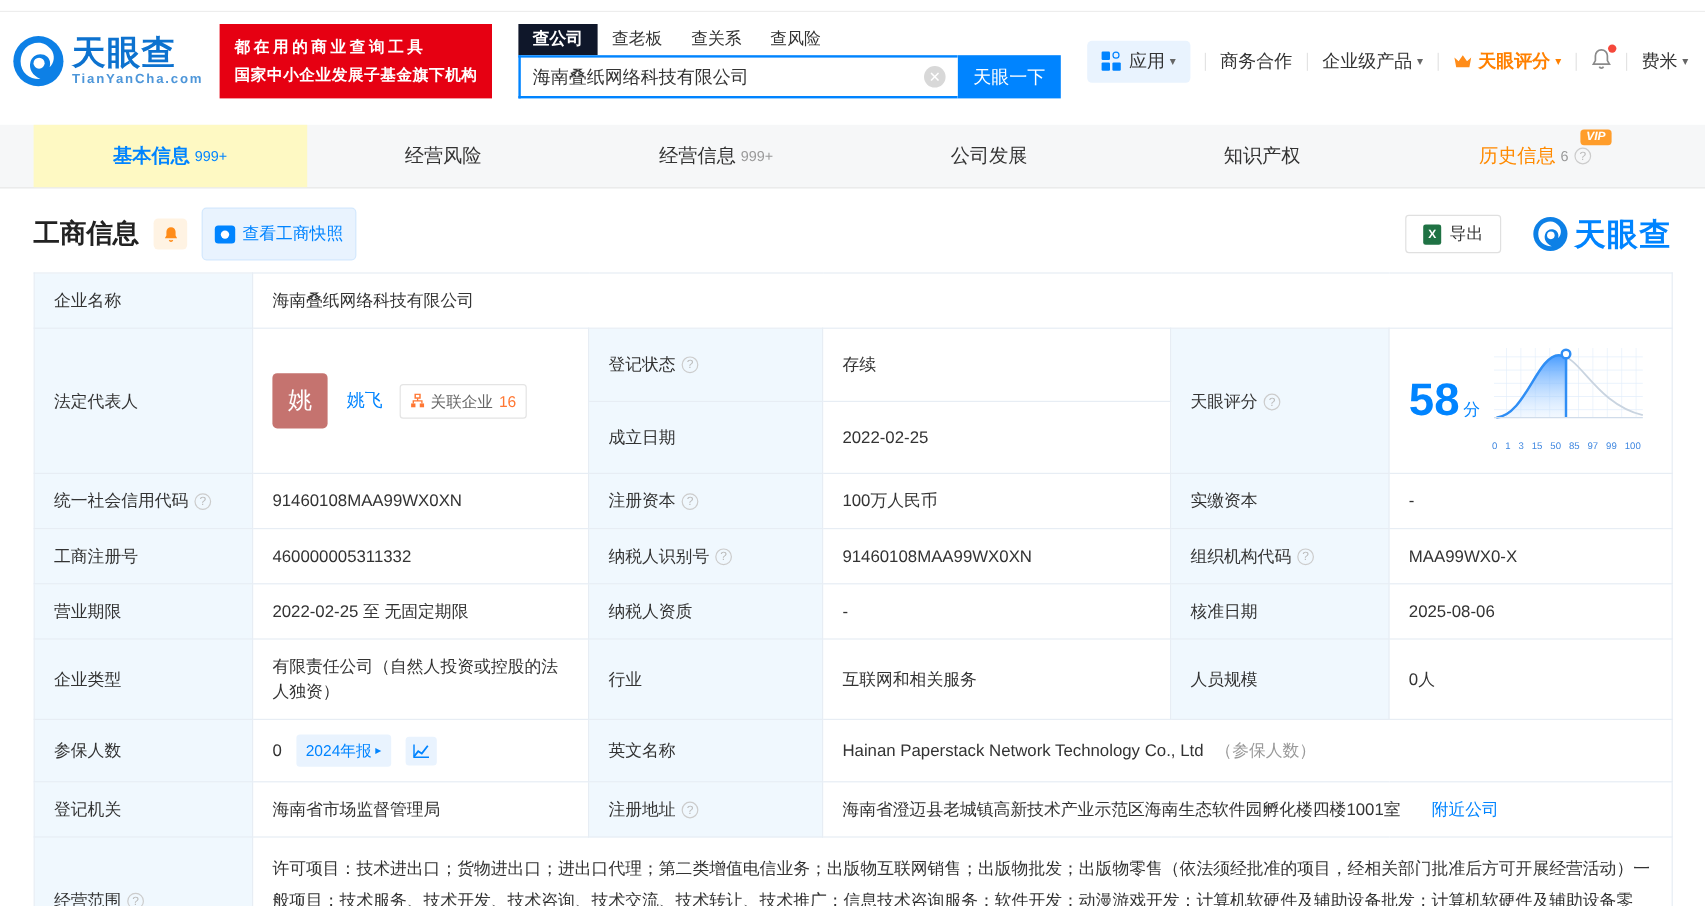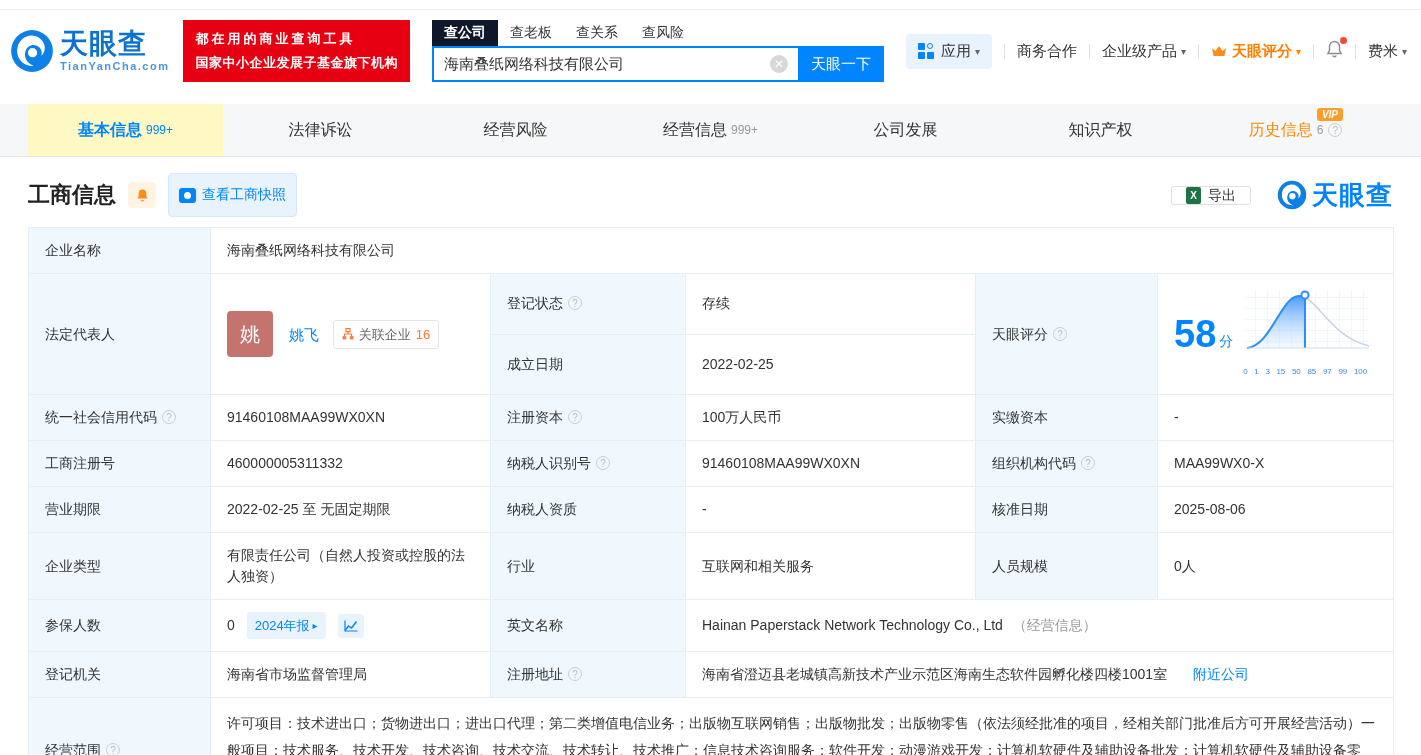--- a/index.html
+++ b/index.html
@@ -55,21 +55,21 @@
   .q { display:inline-block; width:14px; height:14px; border:1px solid #ccc; border-radius:50%; color:#bbb; font-size:10px; line-height:14px; text-align:center; margin-left:5px; vertical-align:1px; cursor:pointer; }
   .q::before { content:"?"; }
 
   
   .section-head { display:flex; align-items:center; margin:16px 28px 10px 28px; }
   .section-title { font-size:22px; font-weight:bold; color:#222; }
   .bell-btn { background:#fff3e3; border:none; border-radius:4px; width:28px; height:26px; margin-left:12px; cursor:pointer; display:flex; align-items:center; justify-content:center; }
   .snapshot-btn { background:#e9f3fe; border:1px solid #d3e8fd; border-radius:4px; height:44px; margin-left:12px; cursor:pointer; display:flex; align-items:center; padding:0 10px; font-size:14px; color:#0084ff; font-family:inherit; }
   .cam { width:17px; height:15px; background:#0084ff; border-radius:3px; position:relative; margin-right:6px; }
   .cam::after { content:""; position:absolute; left:5px; top:4px; width:7px; height:7px; border-radius:50%; background:#fff; }
-  .export-btn { margin-left:auto; background:#fff; border:1px solid #e0e0e0; border-radius:3px; height:19px; padding:0 14px; display:flex; align-items:flex-start; font-size:14px; color:#333; cursor:pointer; font-family:inherit; }
+  .export-btn { margin-left:auto; background:#fff; border:1px solid #e0e0e0; border-radius:3px; height:32px; padding:0 14px; display:flex; align-items:center; font-size:14px; color:#333; cursor:pointer; font-family:inherit; }
   .xls { width:15px; height:17px; background:#1f7244; border-radius:2px; color:#fff; font-size:10px; font-weight:bold; text-align:center; line-height:17px; margin-right:7px; }
   .xls::before { content:"X"; }
   .wm-logo { display:flex; align-items:center; margin-left:26px; }
   .wm-logo svg { width:30px; height:30px; }
   .wm-logo span { font-size:26px; font-weight:bold; color:#0084ff; margin-left:5px; letter-spacing:1px; }
 
   
   table.info { border-collapse:collapse; margin:0 28px 14px 28px; width:1365px; table-layout:fixed; }
   table.info td { border:1px solid #e7edf4; font-size:14px; padding:12px 16px; line-height:21px; vertical-align:middle; word-break:break-all; }
   td.lbl { background:#f0f8fe; color:#333; }
@@ -174,23 +174,20 @@
       <span class="caret">▾</span>
     </div>
   </nav>
 </header>
 
 <nav class="tabbar">
   <div class="tabbar-inner">
     <div class="tab active">
       <span>基本信息</span>
       <span class="badge">999+</span>
-    </div>
-    <div class="tab">
-      <span>法律诉讼</span>
     </div>
     <div class="tab">
       <span>经营风险</span>
     </div>
     <div class="tab">
       <span>经营信息</span>
       <span class="badge">999+</span>
     </div>
     <div class="tab">
       <span>公司发展</span>
@@ -367,21 +364,21 @@
         <span class="chart-badge">
           <svg width="14" height="12" viewBox="0 0 14 12">
             <path d="M1 10.5 L4.5 6 L7.5 8 L12.5 1.5" fill="none" stroke="#0084ff" stroke-width="1.5"></path>
             <path d="M1 0.5 V11 H13.5" fill="none" stroke="#0084ff" stroke-width="1.2"></path>
           </svg>
         </span>
       </td>
       <td class="lbl">英文名称</td>
       <td class="val" colspan="3">
         <span>Hainan Paperstack Network Technology Co., Ltd</span>
-        <span class="gray-note">（经营信息）</span>
+        <span class="gray-note">（参保人数）</span>
       </td>
     </tr>
     <tr>
       <td class="lbl">登记机关</td>
       <td class="val">海南省市场监督管理局</td>
       <td class="lbl">
         <span>注册地址</span><span class="q"></span>
       </td>
       <td class="val" colspan="3">
         <span>海南省澄迈县老城镇高新技术产业示范区海南生态软件园孵化楼四楼1001室</span>

